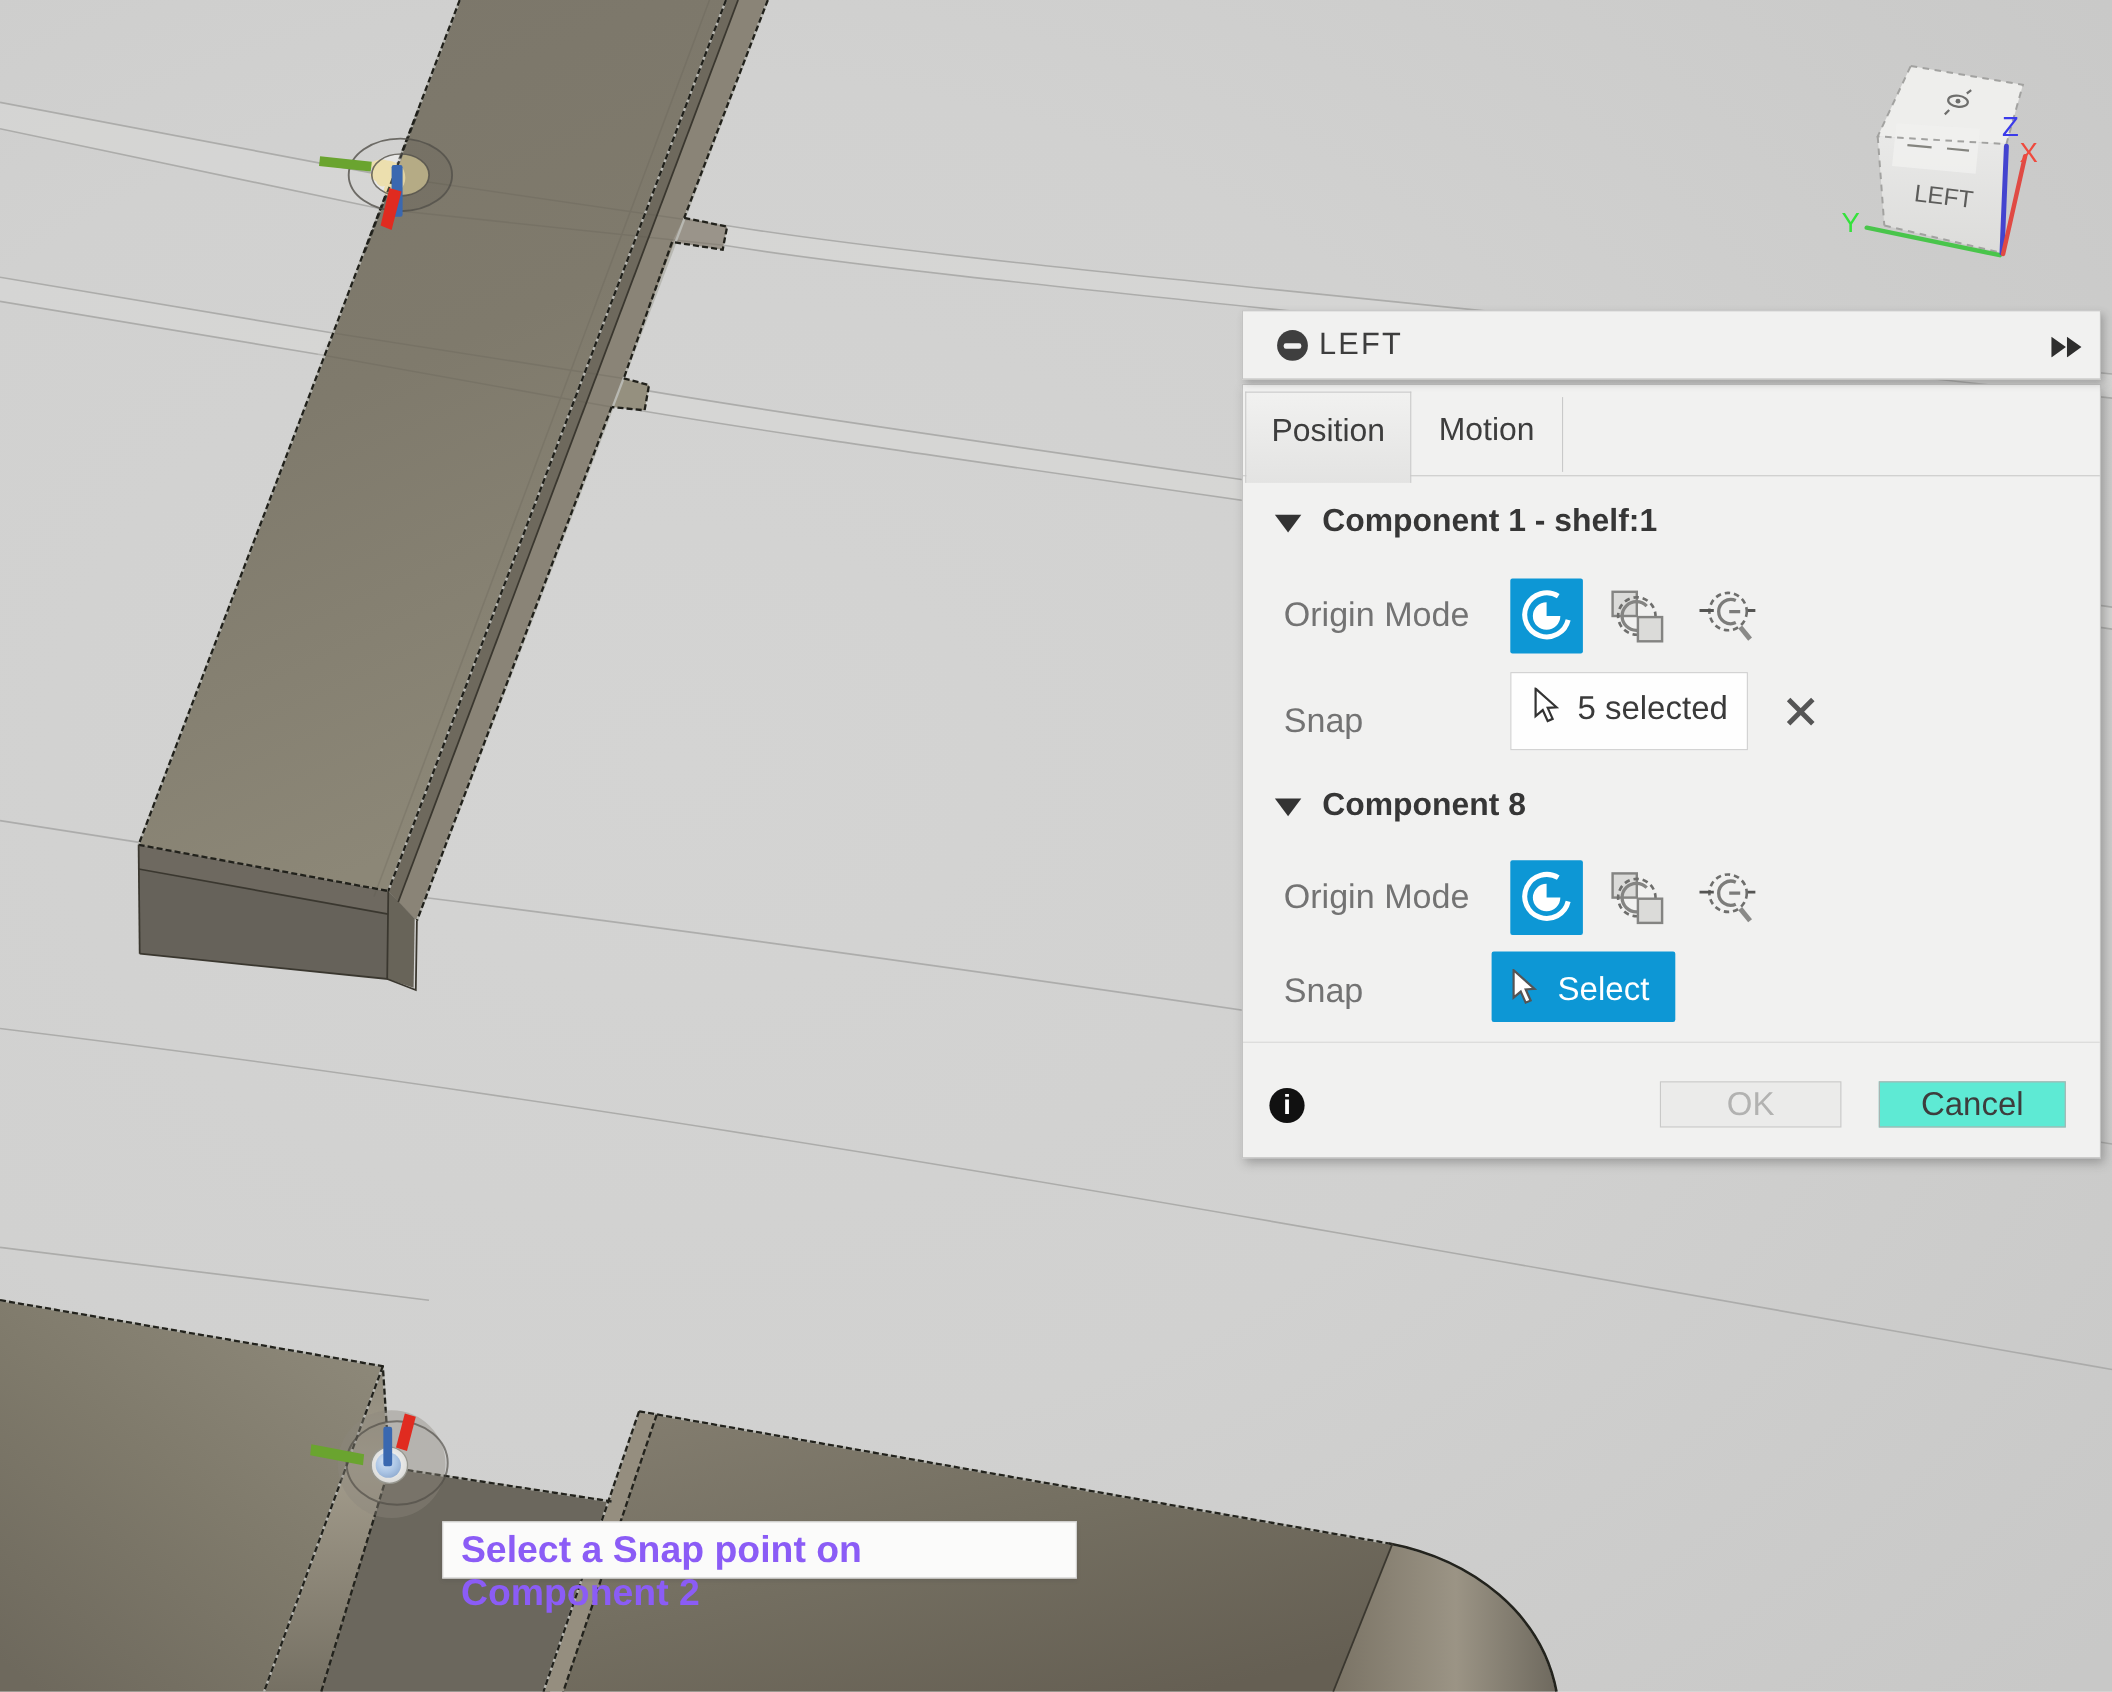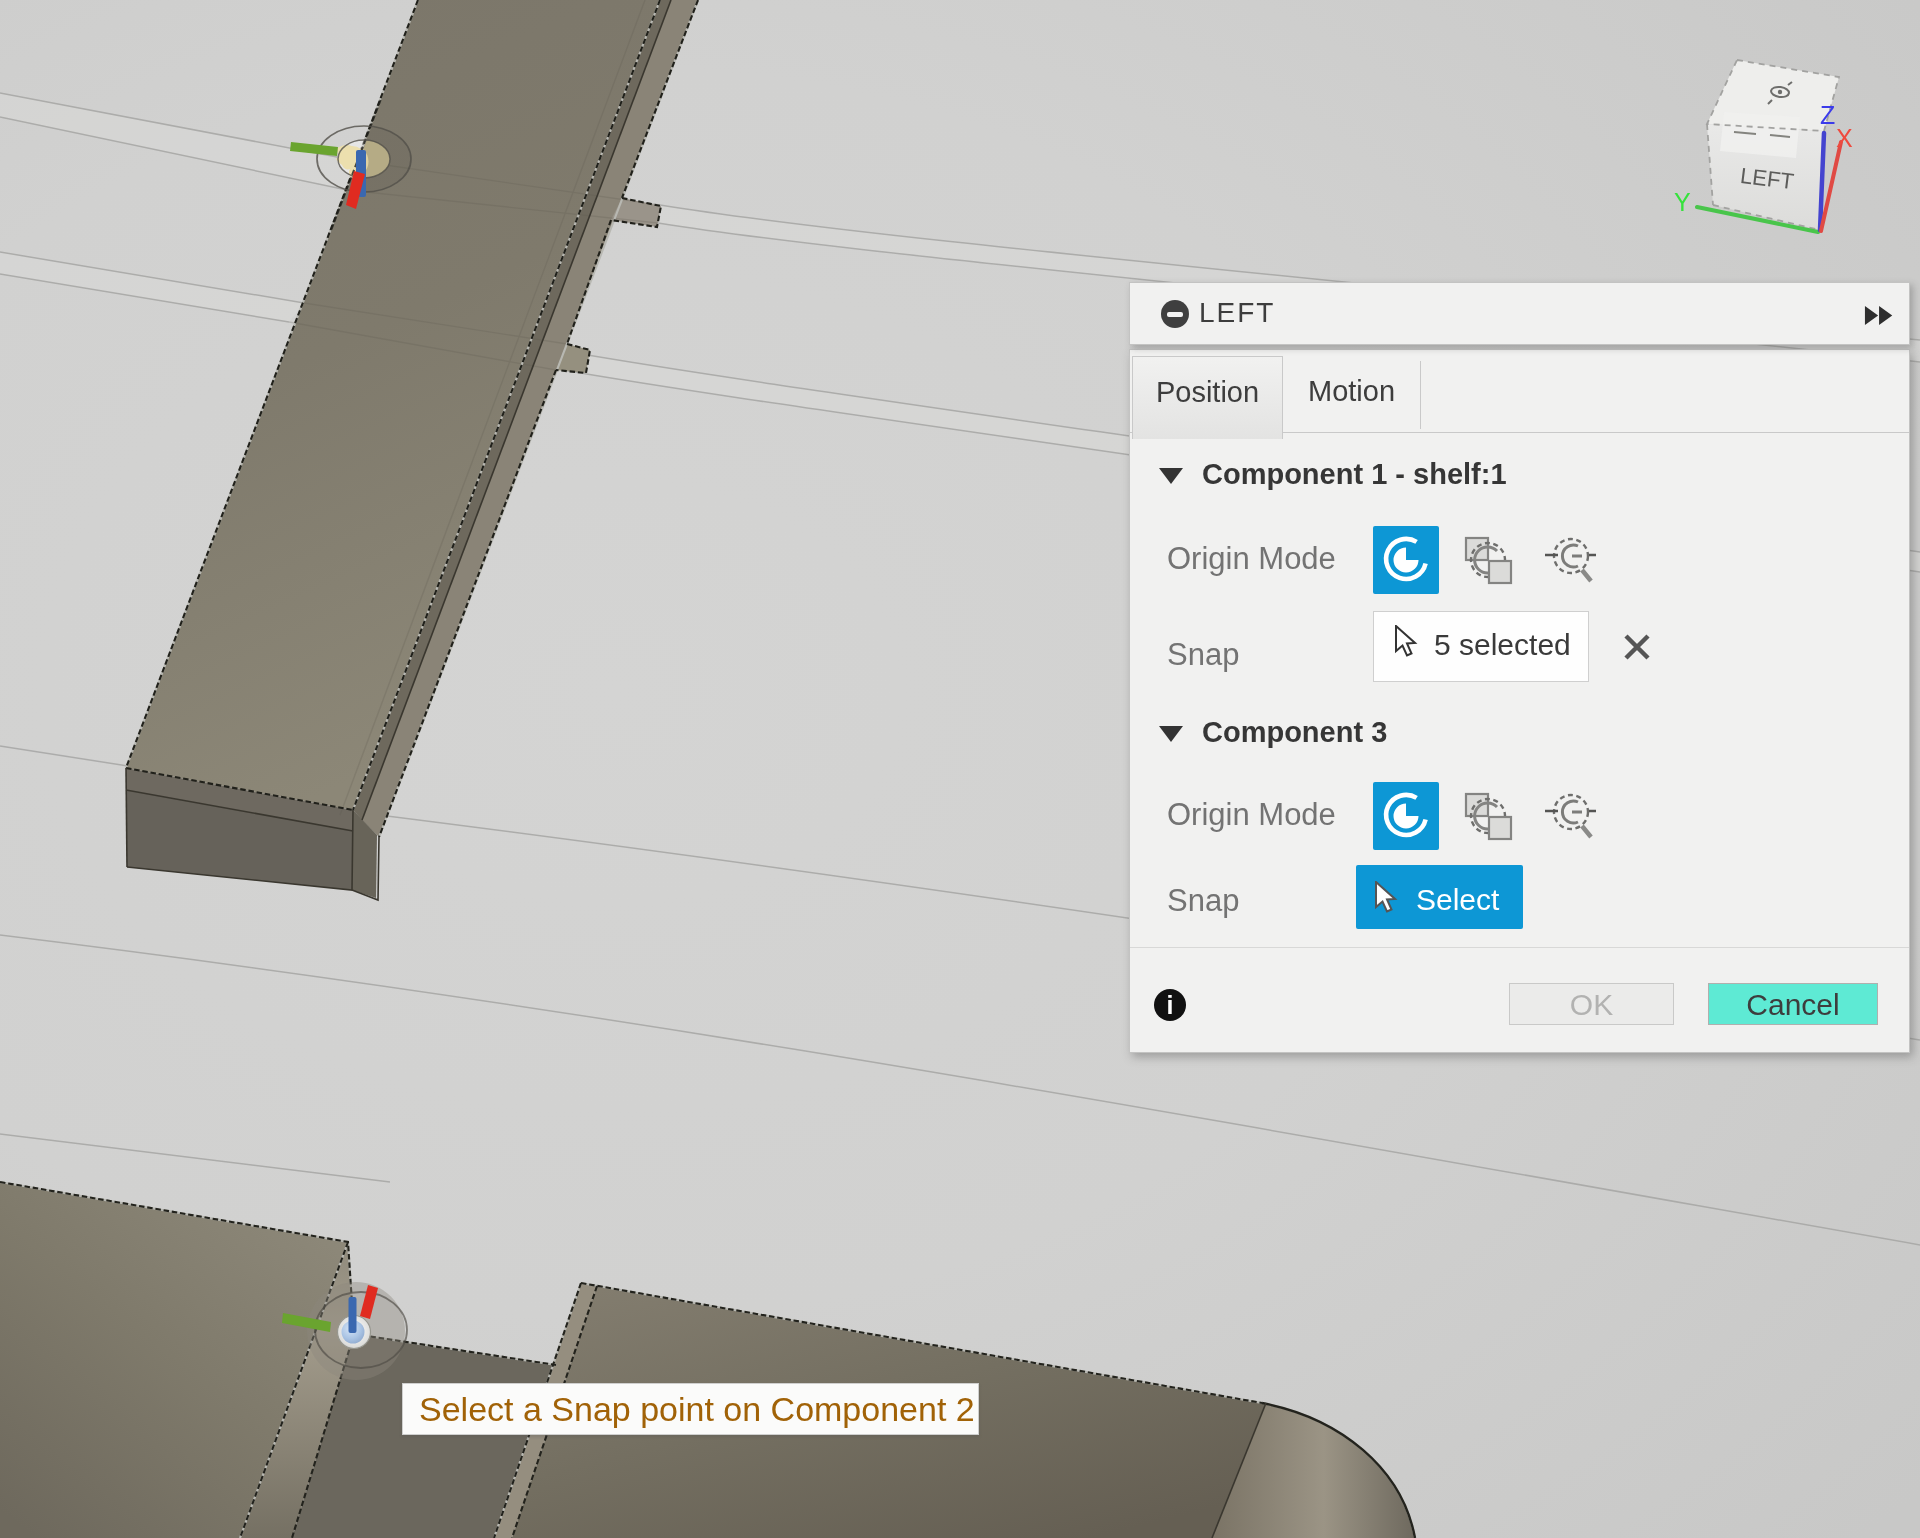--- a/index.html
+++ b/index.html
@@ -39,21 +39,21 @@
   #okbtn{position:absolute;left:379px;top:633px;width:165px;height:42px;background:#ebebea;border:1px solid #c9c9c8;
      text-align:center;font-size:30px;color:#b2b2b1;line-height:42px;box-sizing:border-box;}
   #cancelbtn{position:absolute;left:578px;top:633px;width:170px;height:42px;background:#5eead4;border:1px solid #b0b0ae;
      text-align:center;font-size:30px;color:#3d3d3d;line-height:42px;box-sizing:border-box;}
   #infoc{position:absolute;left:24px;top:639px;width:32px;height:32px;border-radius:50%;background:#111;
      color:#fff;text-align:center;font-size:25px;font-weight:bold;line-height:32px;}
   .cursor{position:absolute;width:30px;height:34px;}
   
   #tooltip{position:absolute;left:402px;top:1383px;width:577px;height:52px;background:#fbfbfa;
      border:1px solid #cfcfce;box-sizing:border-box;box-shadow:0 2px 3px rgba(80,80,80,0.25);}
-  #tooltip span{position:absolute;left:16px;top:6px;font-size:34px;color:#a16207;}
+  #tooltip span{position:absolute;left:16px;top:6px;font-size:34px;color:#8b5cf6;font-weight:bold;}
 </style>
 </head>
 <body>
 <div id="stage">
 <svg id="scene" width="1920" height="1538" viewBox="0 0 1920 1538">
 <defs>
   <linearGradient id="beamTop" x1="0" y1="0" x2="0.3" y2="1">
     <stop offset="0" stop-color="#7b766a"></stop>
           <stop offset="0.5" stop-color="#7f7a6c"></stop>
           <stop offset="1" stop-color="#8c8777"></stop>
@@ -254,21 +254,21 @@
   <div id="dlgbody">
     <div id="tabline"></div>
     <div id="tabpos"><span>Position</span></div>
     <div id="tabmot"><span>Motion</span></div>
     <div id="tabsep"></div>
     <div class="tri" style="top:118px;"></div>
     <div class="sect" style="top:108px;">Component 1 - shelf:1</div>
     <div class="lbl" style="top:191px;">Origin Mode</div>
     <div class="lbl" style="top:287px;">Snap</div>
     <div class="tri" style="top:376px;"></div>
-    <div class="sect" style="top:366px;">Component 3</div>
+    <div class="sect" style="top:366px;">Component 8</div>
     <div class="lbl" style="top:447px;">Origin Mode</div>
     <div class="lbl" style="top:533px;">Snap</div>
     <div class="bluebtn" style="top:176px;"><svg width="66" height="66" viewBox="0 0 66 66">
       <path d="M52.6,37.5 A20,20 0 1 1 43.6,15.9" fill="none" stroke="#fff" stroke-width="4.6"></path>
       <path d="M33,34 L33,21.5 A12.5,12.5 0 1 0 45.5,34 L38,34 Z" fill="#fff"></path>
           </svg></div>
     <div class="bluebtn" style="top:432px;"><svg width="66" height="66" viewBox="0 0 66 66">
       <path d="M52.6,37.5 A20,20 0 1 1 43.6,15.9" fill="none" stroke="#fff" stroke-width="4.6"></path>
       <path d="M33,34 L33,21.5 A12.5,12.5 0 1 0 45.5,34 L38,34 Z" fill="#fff"></path>
           </svg></div>

